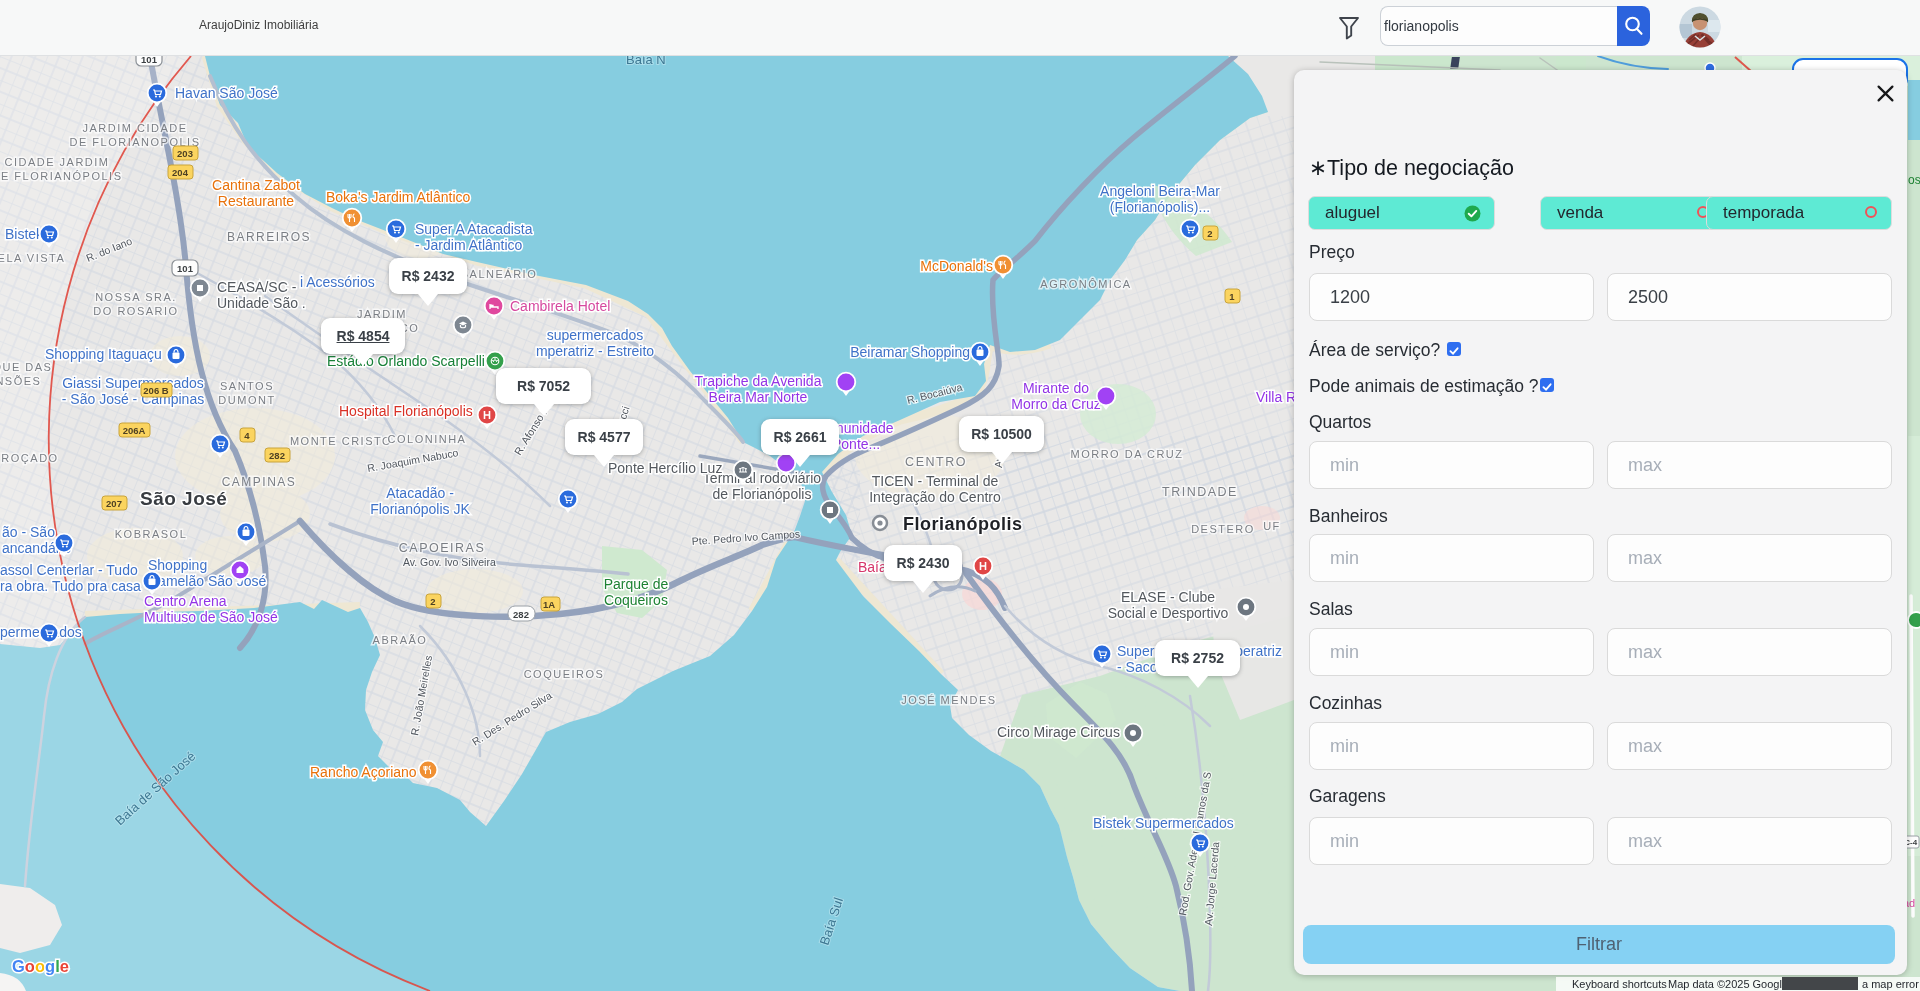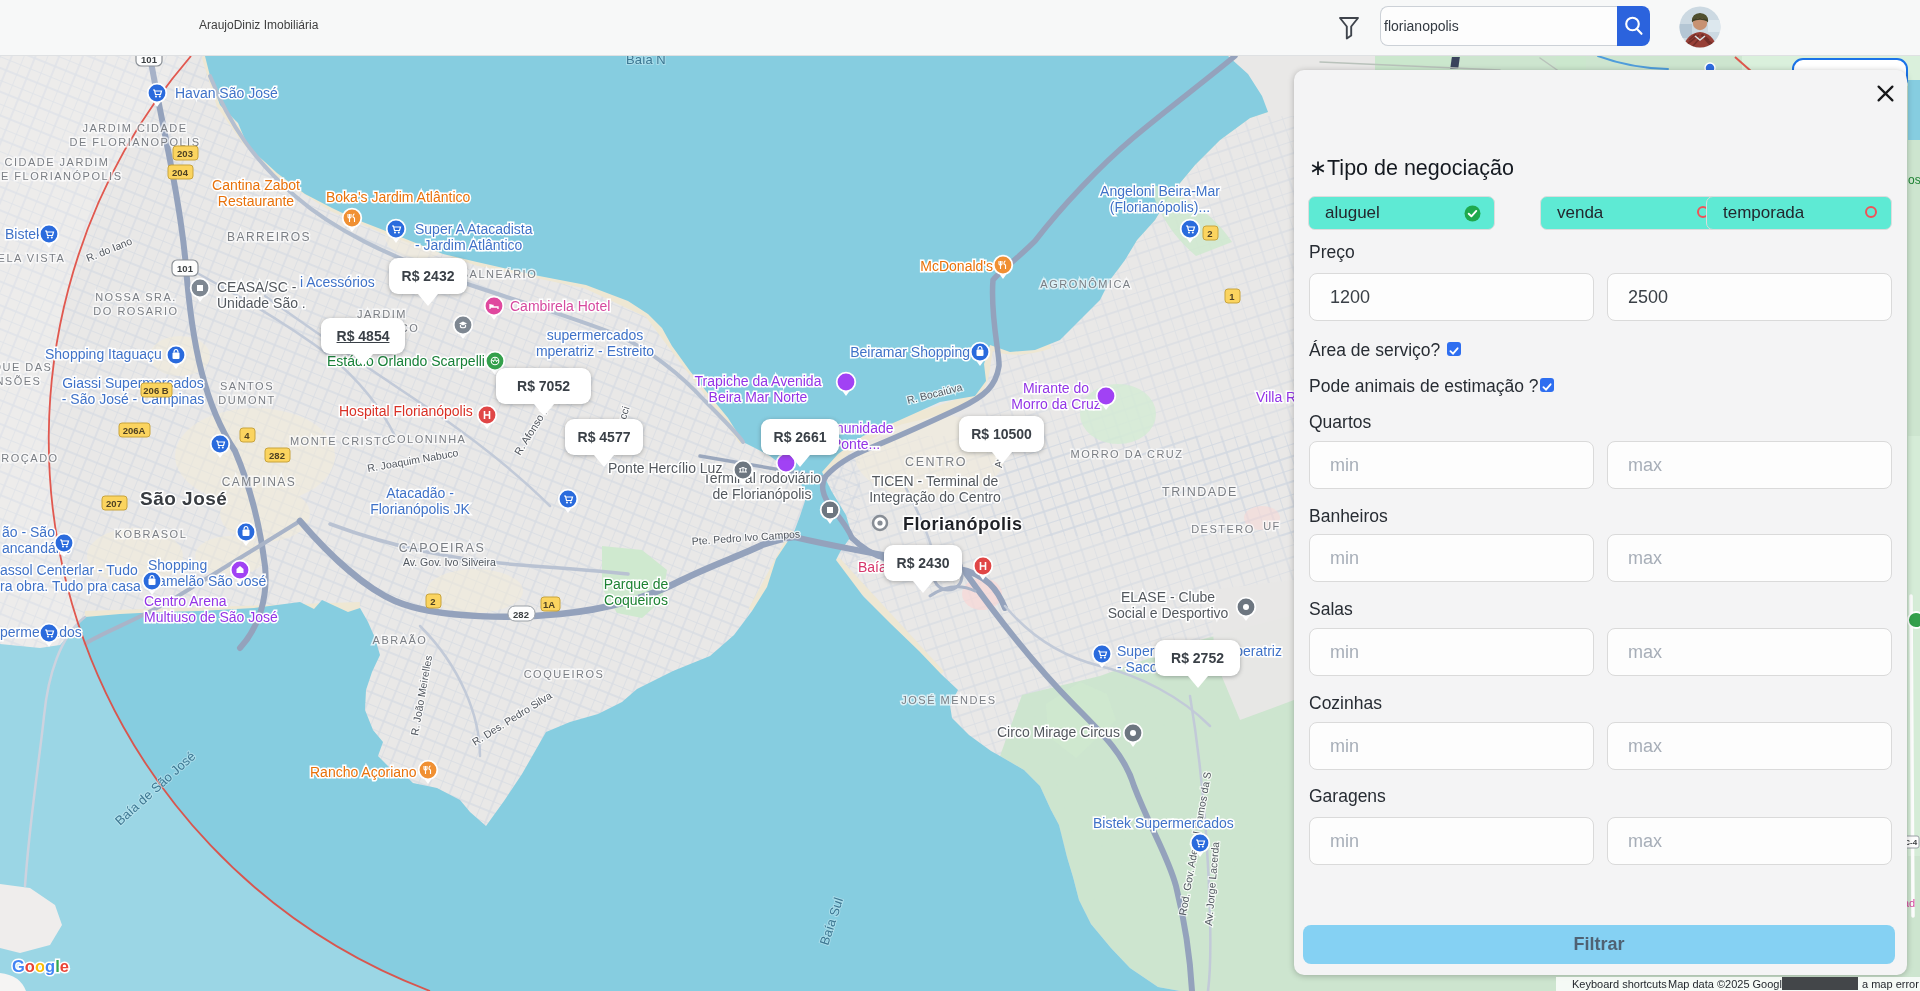--- a/index.html
+++ b/index.html
@@ -16,21 +16,21 @@
 #panel *{box-sizing:border-box;}
 .px{position:absolute;left:582px;top:14px;}
 .ptitle{position:absolute;left:15px;top:85px;font-size:21.5px;color:#141920;}
 .tbtn{position:absolute;top:126px;height:34px;background:#5eead4;border:1px solid #dcdcdc;border-radius:7px;font-size:17px;color:#23272e;line-height:32px;padding-left:16px;}
 .tico{position:absolute;right:13px;top:8px;}
 .redring{position:absolute;right:14px;top:9px;width:12px;height:12px;border:2px solid #f05258;border-radius:50%;}
 .lb{position:absolute;left:15px;font-size:17.5px;color:#272c33;}
 .inp{position:absolute;height:48px;width:285px;background:#fdfdfd;border:1px solid #dadada;border-radius:8px;font-size:18px;color:#3a4047;line-height:46px;padding-left:20px;}
 .ph{color:#a7aeb8;}
 .cb{position:absolute;width:14px;height:14px;background:#2e6ef0;border-radius:3px;}
-#filtrar{position:absolute;left:9px;top:855px;width:592px;height:39px;background:#85d1f3;border-radius:8px;text-align:center;line-height:39px;font-size:18px;color:#4f6273;font-weight:bold;}
+#filtrar{position:absolute;left:9px;top:855px;width:592px;height:39px;background:#85d1f3;border-radius:8px;text-align:center;line-height:39px;font-size:18px;color:#4f6273;}
 #attrib{position:absolute;left:1556px;top:977px;width:364px;height:14px;background:rgba(255,255,255,.8);z-index:45;font-size:11px;color:#1f2329;white-space:nowrap;}
 #attrib span{position:absolute;top:1px;}
 #dkbox{position:absolute;left:226px;top:0px;width:76px;height:13px;background:#434649;z-index:2;}
 </style></head>
 <body>
 <div id="map">
 <svg width="1920" height="935" viewBox="0 0 1920 935" font-family="Liberation Sans, sans-serif">
 <defs>
 <pattern id="st" width="22" height="22" patternUnits="userSpaceOnUse" patternTransform="rotate(22)">
 <path d="M0,0 H22 M0,11 H22 M0,0 V22 M11,0 V22" stroke="#c9d2df" stroke-width="1.4" fill="none"></path>

